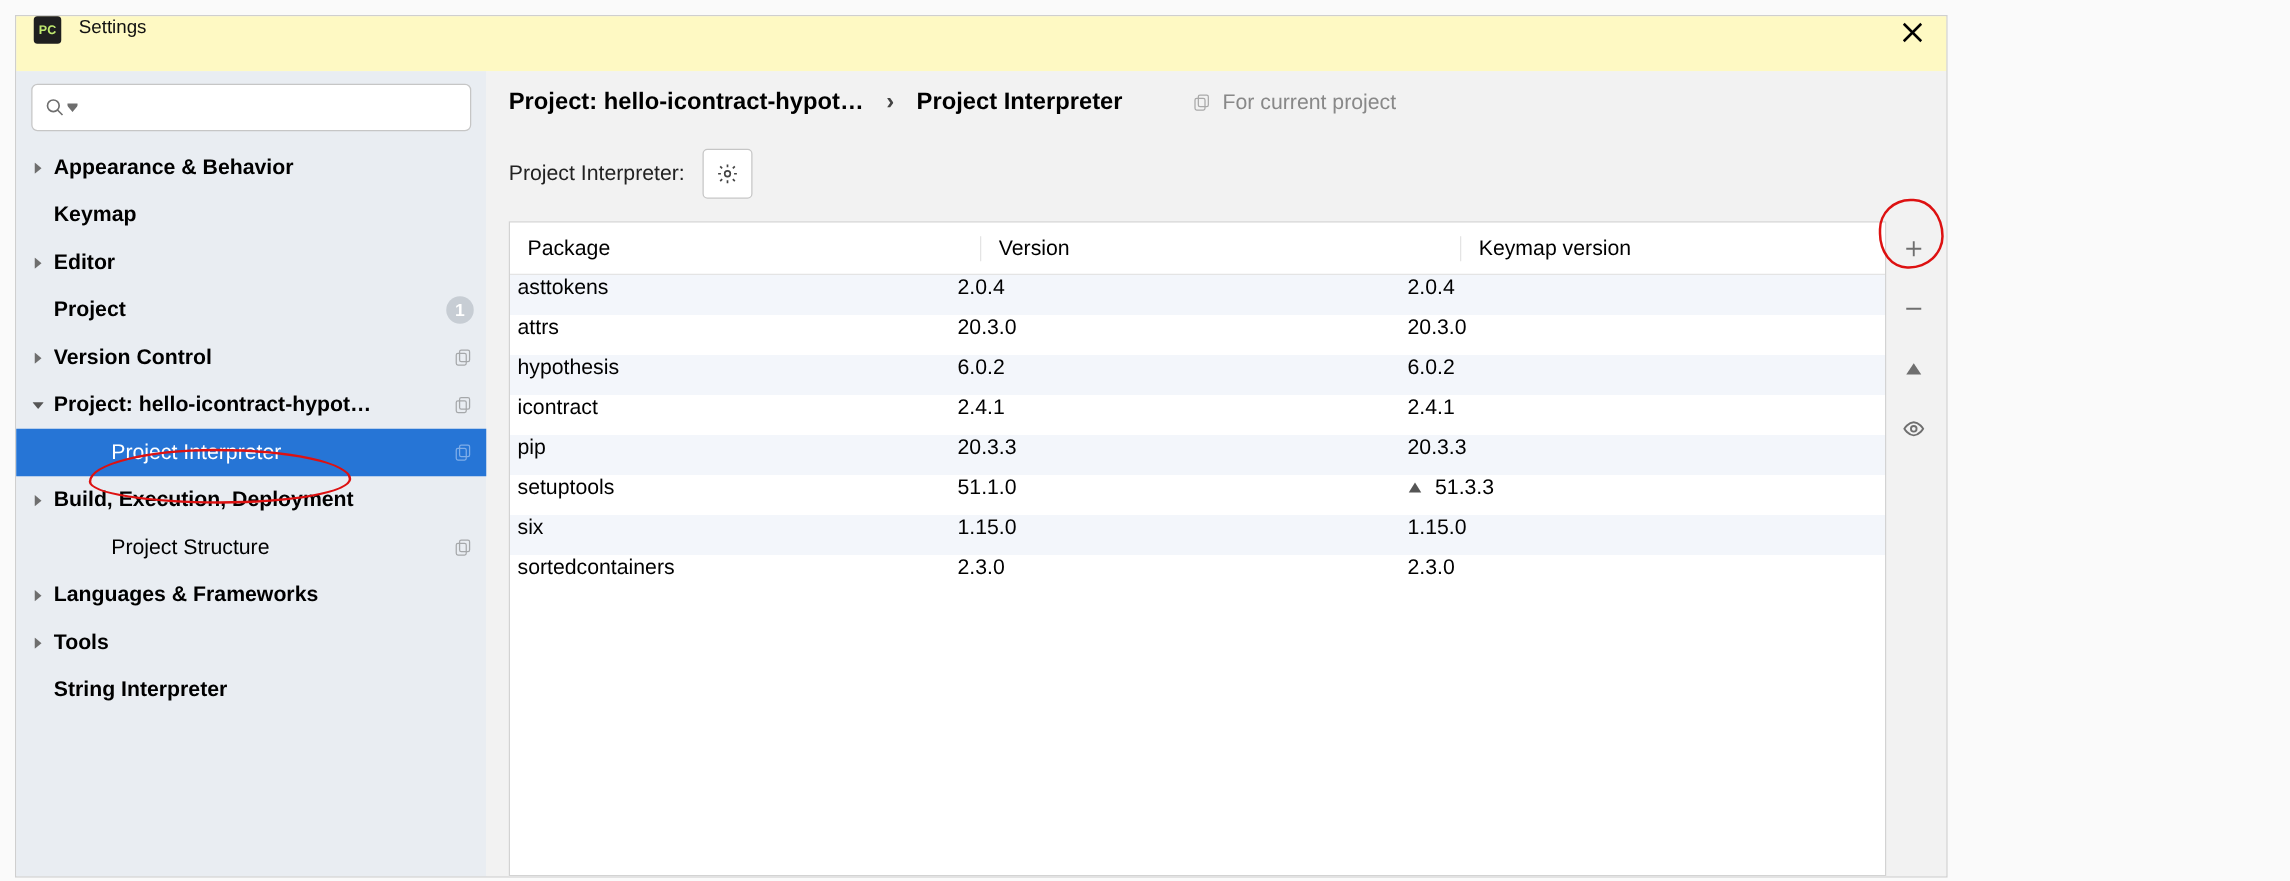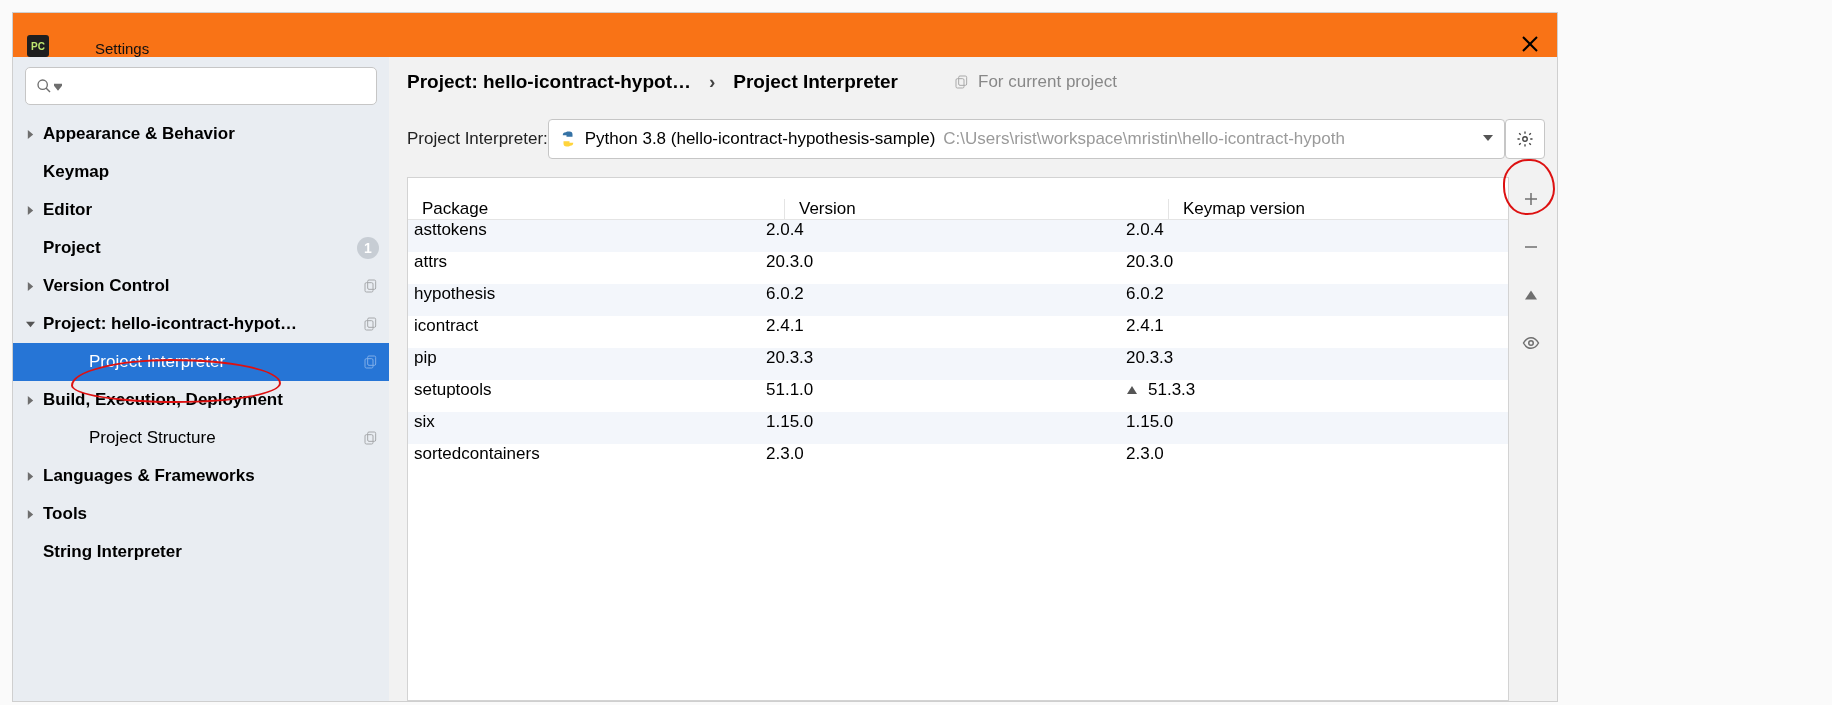--- a/index.html
+++ b/index.html
@@ -6,23 +6,22 @@
   body { margin: 0; background: #fafafa; width: 1832px; height: 705px; overflow: hidden; }
 
   .dialog {
     position: absolute; left: 12px; top: 12px; width: 1546px; height: 690px;
     background: #f2f2f2; border: 1px solid #cfcfcf;
     display: flex; flex-direction: column;
   }
 
   
   .titlebar {
-    height: 44px; display: flex; align-items: flex-end; padding: 0 14px;
-    background: #f97316;
-    gap: 32px;
+    height: 44px; display: flex; align-items: flex-start; padding: 0 14px;
+    background: #fef9c3;
   }
   .titlebar .app-icon {
     width: 22px; height: 22px; margin-right: 14px;
     background: #1f1f1f; border-radius: 3px; position: relative;
     display: flex; align-items: center; justify-content: center;
     font-size: 10px; font-weight: bold; color: #bfe870;
   }
   .titlebar .title { font-size: 15px; color: #111; }
   .titlebar .close {
     margin-left: auto; width: 26px; height: 26px; display:flex;align-items:center;justify-content:center;
@@ -88,21 +87,21 @@
     display: flex; align-items: center; gap: 18px; font-size: 19px; margin-bottom: 26px;
   }
   .breadcrumb .crumb { font-weight: 700; color:#000; white-space:nowrap; overflow:hidden; text-overflow:ellipsis; max-width:360px;}
   .breadcrumb .sep { font-weight: 700; color:#444;}
   .breadcrumb .scope {
     margin-left: 38px; color:#888; font-size:17px; display:flex; align-items:center; gap:8px;
   }
   .breadcrumb .scope svg { width:16px;height:16px; stroke:#a9a9a9; fill:none; stroke-width:1.5;}
 
   .interp-row {
-    display: flex; align-items: center; font-size: 17px; margin-bottom: 18px;
+    display: flex; align-items: center; gap: 14px; font-size: 17px; margin-bottom: 18px;
     padding-right: 12px;
   }
   .interp-row .lbl { color:#222; }
   .interp-select {
     flex:1; height: 40px; border:1px solid #c6c6c6; border-radius:4px; background:#fff;
     display:flex; align-items:center; padding:0 10px; gap:8px; min-width:0;
   }
   .interp-select .py-icon {
     width:18px;height:18px;
   }
@@ -116,21 +115,21 @@
   }
   .gear-btn svg{width:18px;height:18px;stroke:#444;fill:none;stroke-width:1.8;}
 
   .table-wrap {
     flex:1; display:flex; min-height:0; padding-right:4px;
   }
   .pkg-table {
     flex:1; border:1px solid #d3d3d3; background:#fff; font-size:17px;
     display:flex; flex-direction:column; min-width:0;
   }
-  .thead { display:flex; height:42px; align-items:flex-end; border-bottom:1px solid #e4e4e4;}
+  .thead { display:flex; height:42px; align-items:center; border-bottom:1px solid #e4e4e4;}
   .thead .th { padding-left:14px; color:#000; }
   .col-pkg { width:352px; }
   .col-ver { width:360px; }
   .col-lat { flex:1; }
   .thead .th + .th { border-left:1px solid #e4e4e4;margin-left:24px; }
 
   .tbody { flex:1; overflow:auto;}
   .trow { display:flex; height:32px; align-items:flex-start;}
   .trow:nth-child(odd){ background:#f3f6fb;}
   .trow:nth-child(even){ background:#fff;}
@@ -285,31 +284,20 @@
           <svg viewBox="0 0 24 24">
               <rect x="7" y="3" width="12" height="14" rx="2"></rect>
               <rect x="3" y="7" width="12" height="14" rx="2"></rect>
             </svg>
           <span>For current project</span>
         </span>
       </div>
 
       <div class="interp-row">
         <span class="lbl">Project Interpreter:</span>
-        <div class="interp-select">
-          <svg class="py-icon" viewBox="0 0 24 24">
-            <path d="M11 2h3a4 4 0 0 1 4 4v3h-8V7H5a0 0 0 0 1 0 0 4 4 0 0 1 4-4z" fill="#3572A5"></path>
-            <path d="M13 22h-3a4 4 0 0 1-4-4v-3h8v2h5a4 4 0 0 1-4 4z" fill="#FFD43B"></path>
-          </svg>
-          <span class="name">Python 3.8 (hello-icontract-hypothesis-sample)</span>
-          <span class="path">C:\Users\rist\workspace\mristin\hello-icontract-hypoth</span>
-          <span class="chev"><svg viewBox="0 0 12 12">
-                <polygon points="1,3 11,3 6,9"></polygon>
-              </svg></span>
-        </div>
         <div class="gear-btn">
           <svg viewBox="0 0 24 24">
               <circle cx="12" cy="12" r="3"></circle>
               <path d="M12 2v3M12 19v3M4.2 4.2l2.1 2.1M17.7 17.7l2.1 2.1M2 12h3M19 12h3M4.2 19.8l2.1-2.1M17.7 6.3l2.1-2.1"></path>
             </svg>
         </div>
       </div>
 
       <div class="table-wrap">
         <div class="pkg-table">

